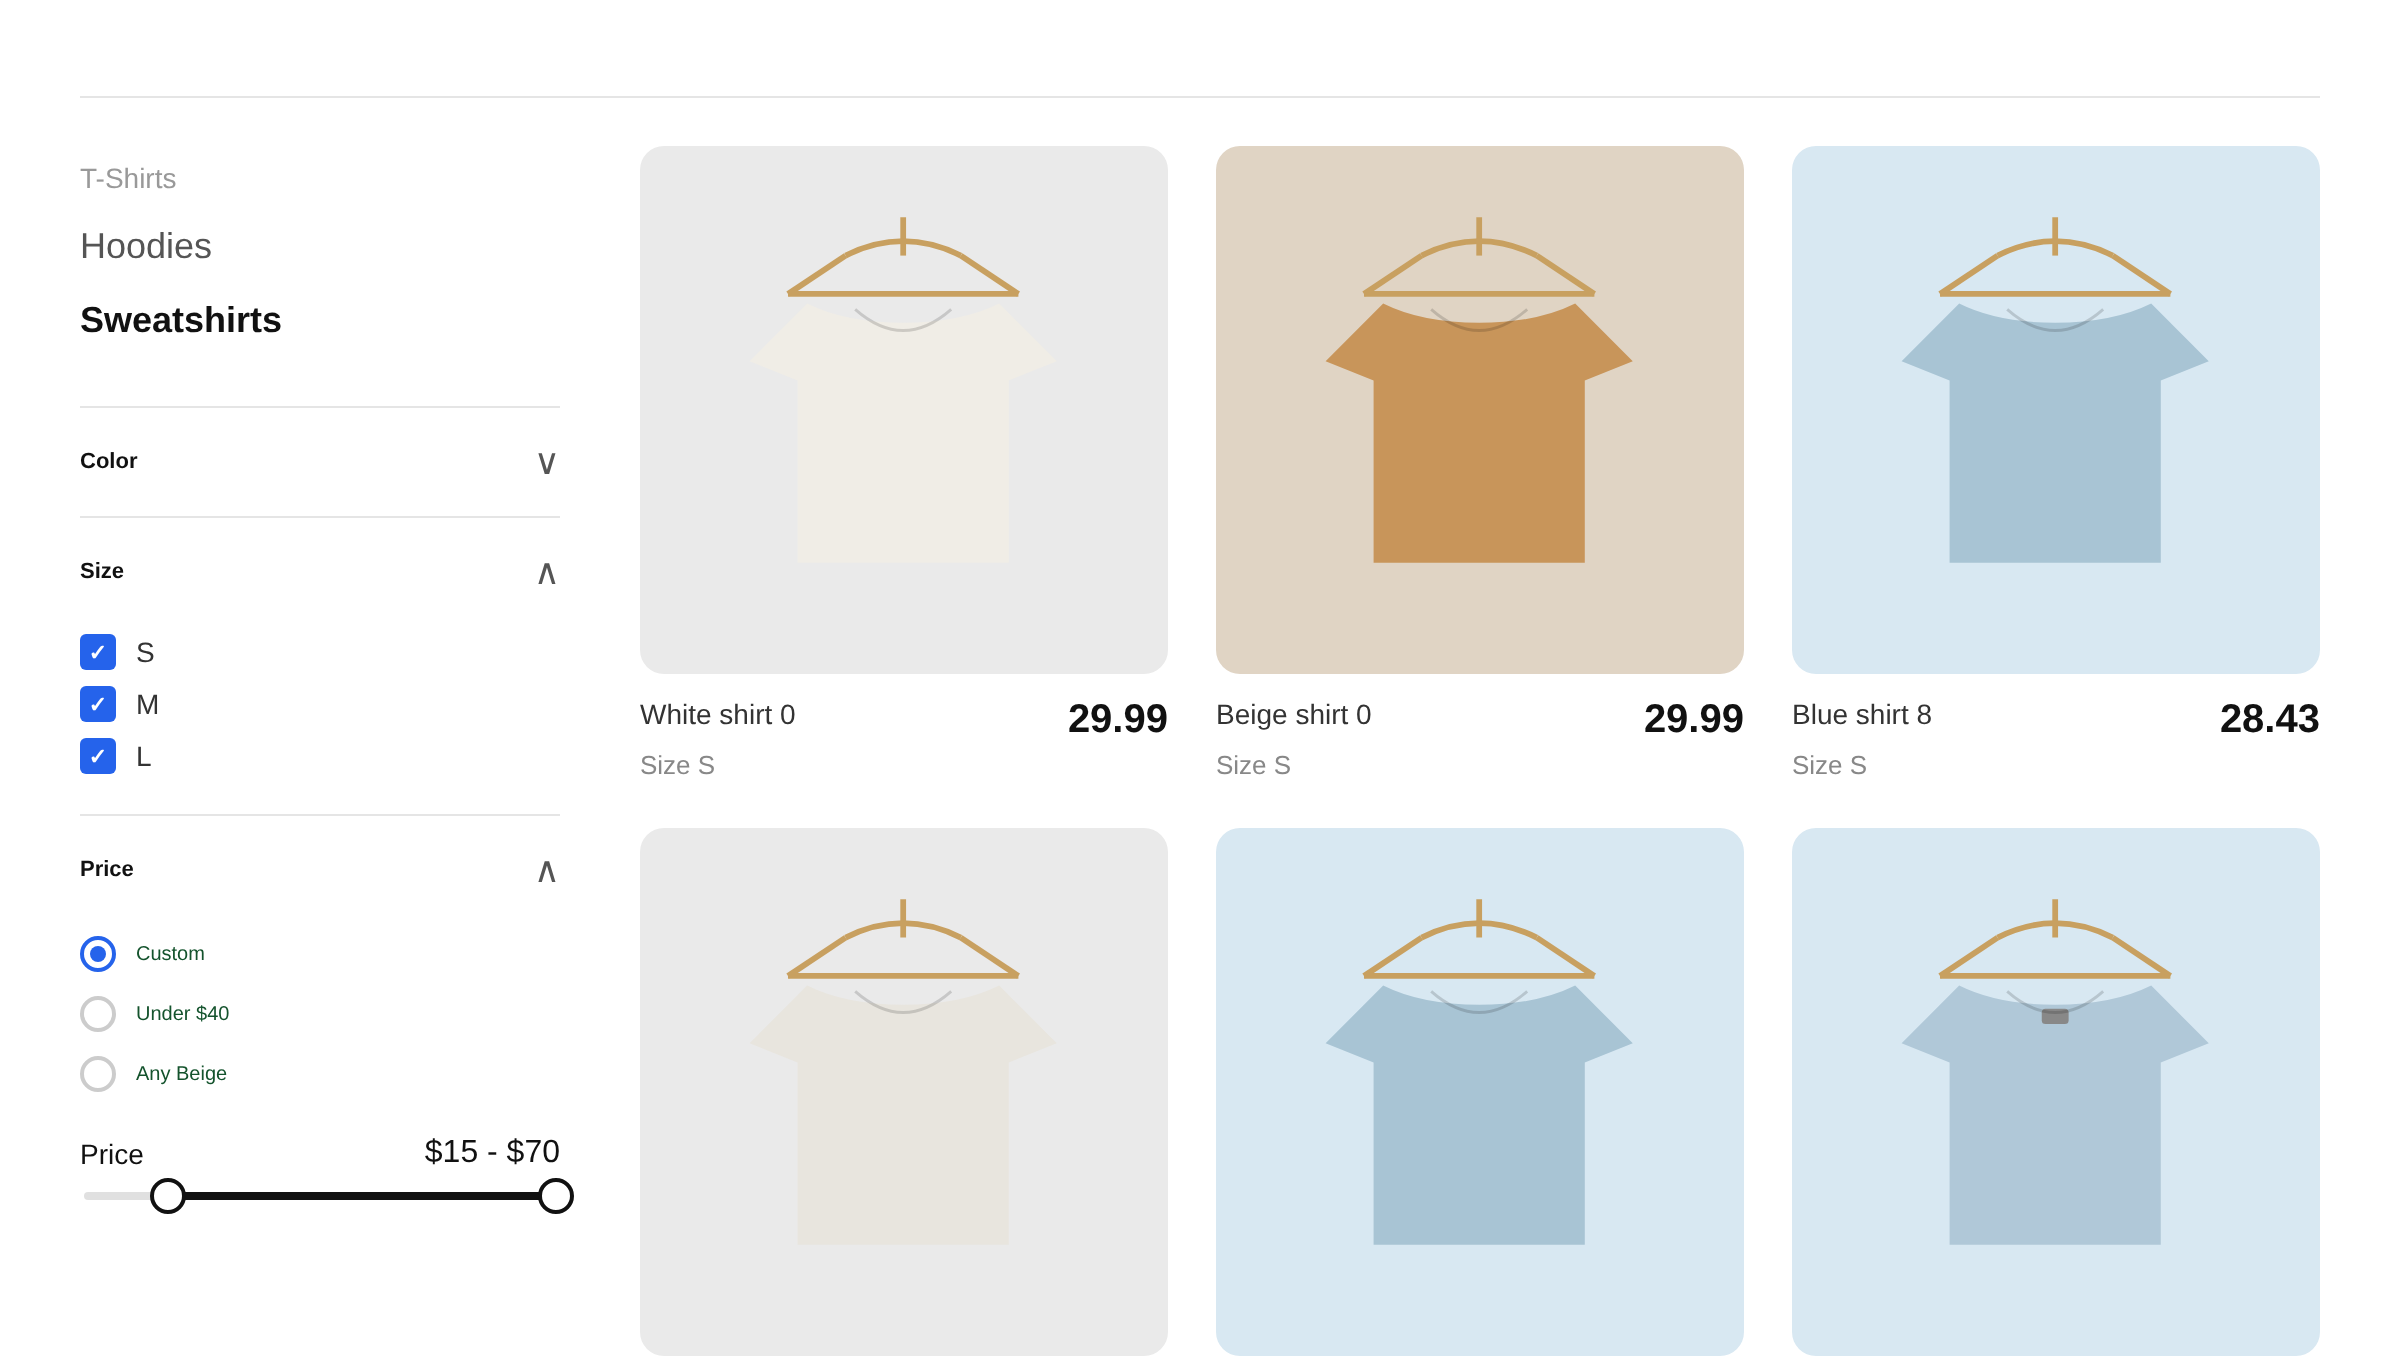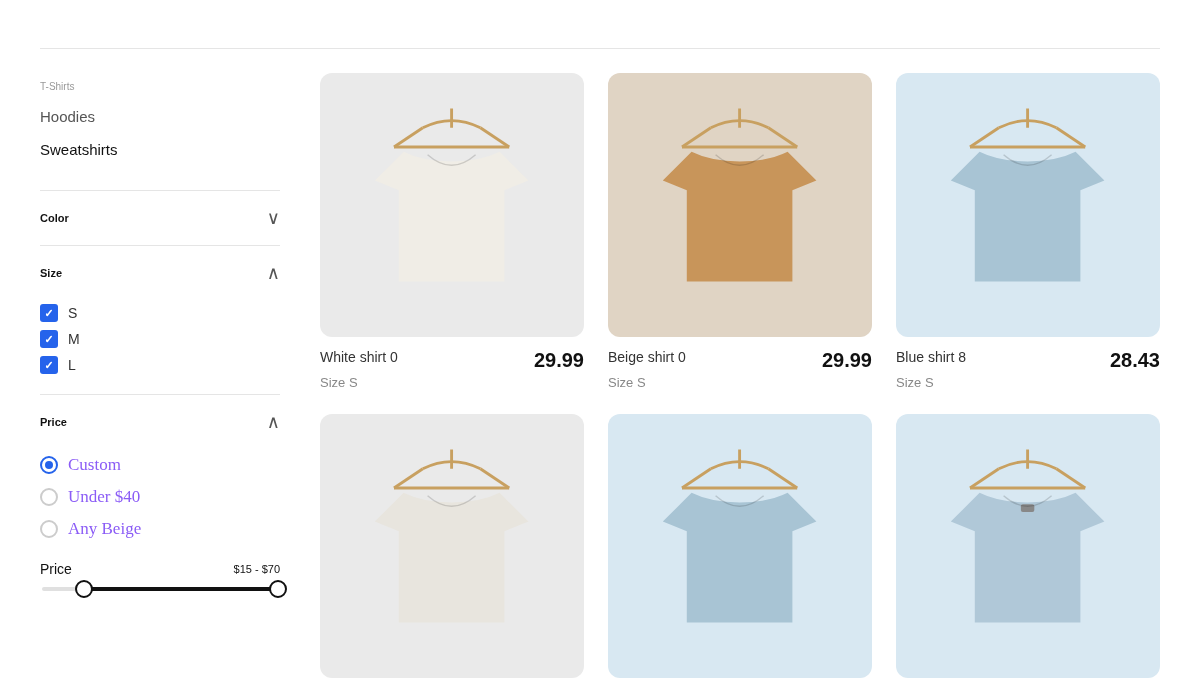--- a/index.html
+++ b/index.html
@@ -13,49 +13,49 @@
     .sort-btn .chevron { font-size: 12px; color: #555; }
 
     .divider { border: none; border-top: 1px solid #e5e5e5; margin-bottom: 24px; }
 
     .content { display: flex; gap: 40px; }
 
     
     .sidebar { width: 240px; flex-shrink: 0; }
 
     .nav-items { margin-bottom: 24px; }
-    .nav-item { display: block; padding: 8px 0; font-size: 15px; color: #555; cursor: pointer; text-decoration: none; }
-    .nav-item:first-child { color: #888; font-size: 10px; }
-    .nav-item.active { color: #111; font-weight: 400; }
+    .nav-item { display: block; padding: 8px 0; font-size: 18px; color: #555; cursor: pointer; text-decoration: none; }
+    .nav-item:first-child { color: #888; font-size: 14px; }
+    .nav-item.active { color: #111; font-weight: 700; }
 
     .filter-section { border-top: 1px solid #e5e5e5; padding: 16px 0; }
     .filter-header { display: flex; justify-content: space-between; align-items: center; cursor: pointer; margin-bottom: 0; }
     .filter-header-label { font-size: 11px; font-weight: 600; color: #111; }
     .filter-toggle { font-size: 18px; color: #555; }
 
     .filter-content { padding-top: 16px; }
 
     
     .checkbox-item { display: flex; align-items: center; gap: 10px; padding: 4px 0; cursor: pointer; }
     .checkbox-box { width: 18px; height: 18px; border-radius: 3px; background: #2563eb; display: flex; align-items: center; justify-content: center; flex-shrink: 0; }
     .checkbox-box .check { color: white; font-size: 11px; font-weight: bold; }
     .checkbox-label { font-size: 14px; color: #333; }
 
     
     .radio-item { display: flex; align-items: center; gap: 10px; padding: 6px 0; cursor: pointer; }
     .radio-circle { width: 18px; height: 18px; border-radius: 50%; border: 2px solid #ccc; display: flex; align-items: center; justify-content: center; flex-shrink: 0; background: white; }
     .radio-circle.selected { border-color: #2563eb; }
     .radio-circle.selected::after { content: ''; width: 8px; height: 8px; border-radius: 50%; background: #2563eb; }
-    .radio-label { font-size: 17px; color: #8b5cf6; font-family: Liberation Serif, serif; }
+    .radio-label { font-size: 10px; color: #14532d; }
 
     
     .price-slider-section { padding-top: 16px; }
     .price-row { display: flex; justify-content: space-between; align-items: center; margin-bottom: 10px; }
     .price-label { font-size: 14px; font-weight: 500; color: #111; }
-    .price-range { font-size: 11px; color: #111; }
+    .price-range { font-size: 16px; color: #111; }
 
     .slider-track { position: relative; height: 4px; background: #e0e0e0; border-radius: 2px; margin: 0 2px; }
     .slider-fill { position: absolute; left: 18%; right: 0%; height: 100%; background: #111; border-radius: 2px; }
     .slider-thumb { position: absolute; width: 18px; height: 18px; border-radius: 50%; background: white; border: 2px solid #111; top: 50%; transform: translateY(-50%); cursor: pointer; }
     .slider-thumb.left { left: 18%; transform: translate(-50%, -50%); }
     .slider-thumb.right { right: 0%; transform: translate(50%, -50%); }
 
     
     .product-grid { flex: 1; display: grid; grid-template-columns: repeat(3, 1fr); gap: 24px; align-content: start; }
 

